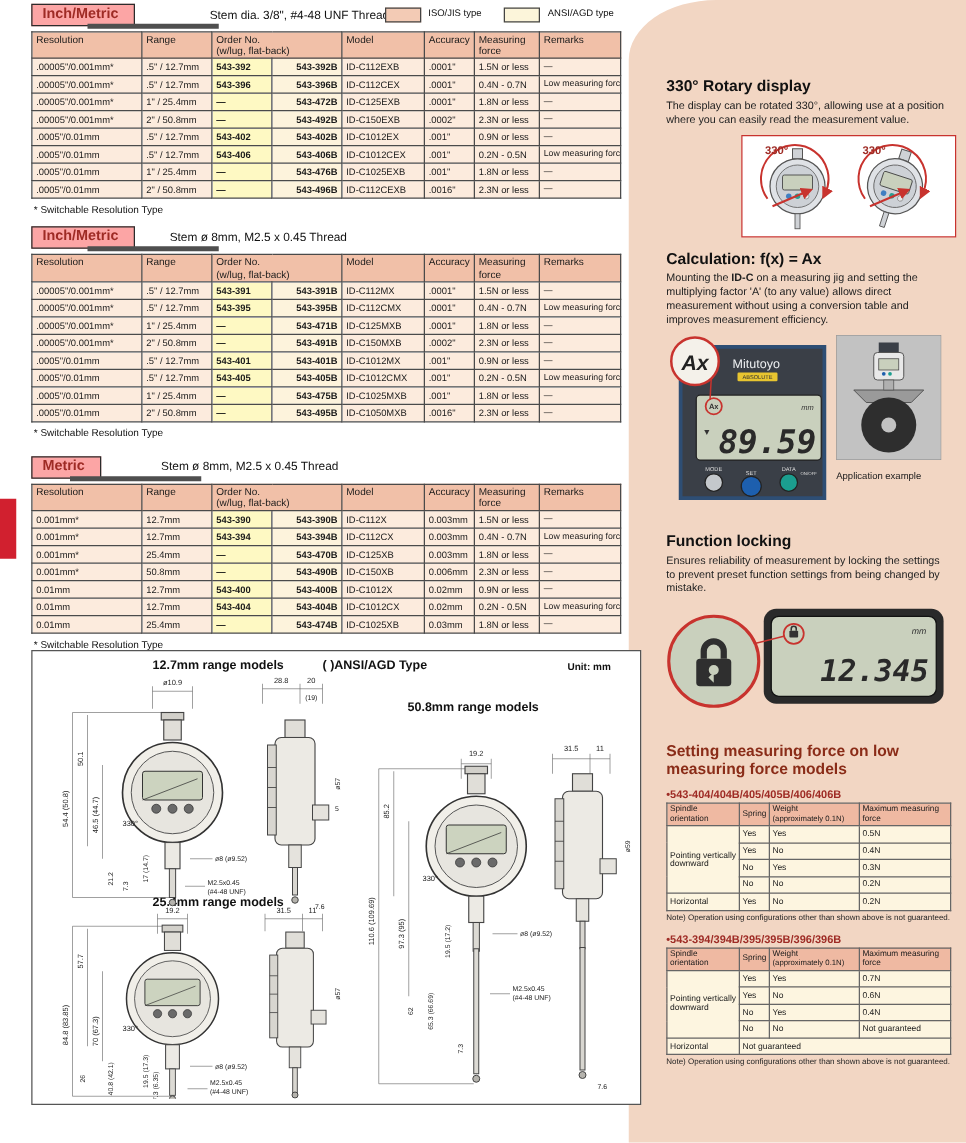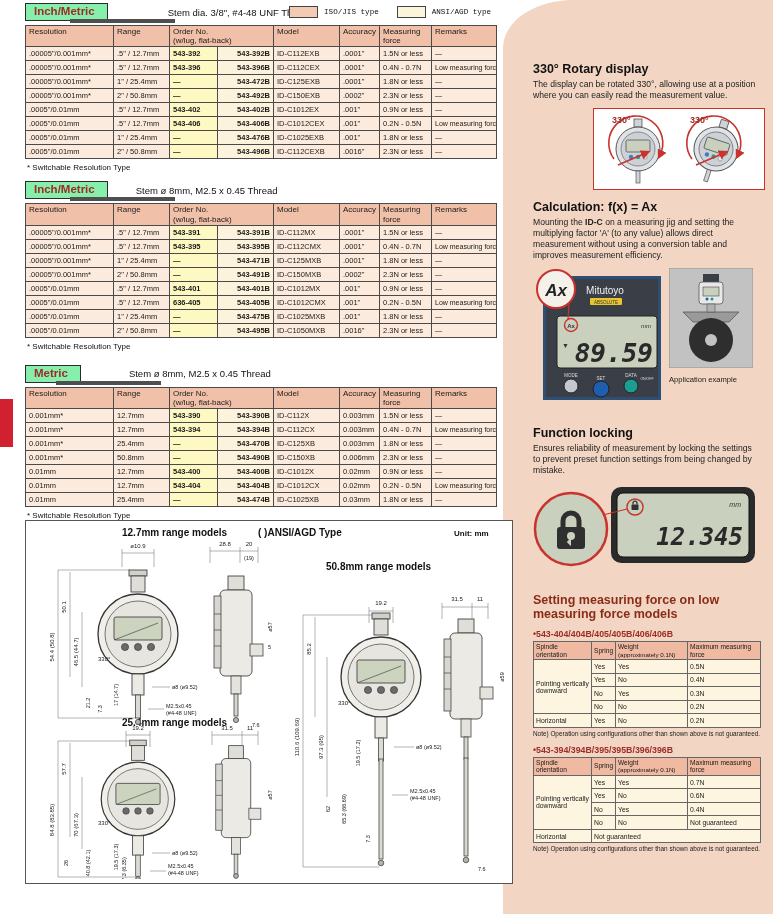--- a/index.html
+++ b/index.html
@@ -22,28 +22,28 @@
   
   .stab{border-collapse:collapse;table-layout:fixed;width:228px;}
   .stab th{background:#efb9a2;border:0.8px solid #666;font-weight:normal;text-align:left;
     padding:1px 2px;font-size:6.6px;line-height:1.15;}
   .stab td{background:#fdf5e0;border:0.8px solid #666;padding:1px 2px;font-size:6.8px;height:10.5px;}
   .stab .sub{font-size:6.2px;}
   
   .main{position:absolute;left:25px;top:0;width:472px;}
   .sec-head{display:flex;align-items:center;height:18px;margin-top:3px;position:relative;}
   .tab{
-    position:relative;display:inline-block;background:#86efac;border:1.5px solid #2b2b2b;
+    position:relative;display:inline-block;background:#fca5a5;border:1.5px solid #2b2b2b;
     color:#9e2b25;font-weight:bold;font-size:11.5px;padding:0 12px 1px 8px;line-height:15px;
   }
   .tab::after{
     content:"";position:absolute;left:55%;top:100%;width:105px;height:4px;background:#4f4f4f;margin-top:-1px;
   }
   .subtitle{font-size:9.5px;margin-left:60px;color:#111;}
-  .legend{position:absolute;right:6px;top:3px;display:flex;align-items:center;gap:6px;font-family:Liberation Mono, monospace;}
+  .legend{position:absolute;right:6px;top:3px;display:flex;align-items:flex-start;gap:6px;}
   .swatch{width:27px;height:10px;border:1px solid #444;display:inline-block;}
   .sw-iso{background:#f3cbb5;}
   .sw-ansi{background:#fcf5da;}
   .legend span.lbl{font-size:7.6px;color:#111;margin-right:12px;}
   table.main-tab{border-collapse:collapse;table-layout:fixed;width:472px;margin-top:4px;border-radius:28px;}
   table.main-tab th{
     background:#f1c0a8;border:1px solid #4a4a4a;font-weight:normal;text-align:left;
     font-size:8px;padding:1px 3px;vertical-align:top;line-height:1.15;
   }
   table.main-tab th .b{font-weight:normal;}
@@ -466,21 +466,21 @@
           <td>543-401</td>
           <td>543-401B</td>
           <td>ID-C1012MX</td>
           <td>.001"</td>
           <td>0.9N or less</td>
           <td>—</td>
         </tr>
         <tr>
           <td>.0005"/0.01mm</td>
           <td>.5" / 12.7mm</td>
-          <td>636-405</td>
+          <td>543-405</td>
           <td>543-405B</td>
           <td>ID-C1012CMX</td>
           <td>.001"</td>
           <td>0.2N - 0.5N</td>
           <td>Low measuring force</td>
         </tr>
         <tr>
           <td>.0005"/0.01mm</td>
           <td>1" / 25.4mm</td>
           <td>—</td>

